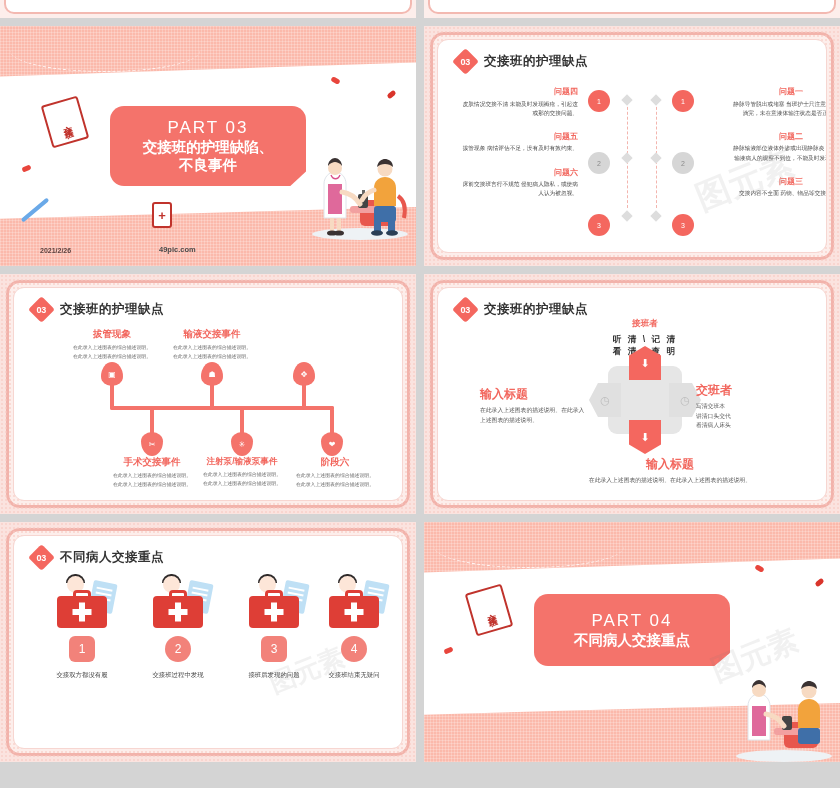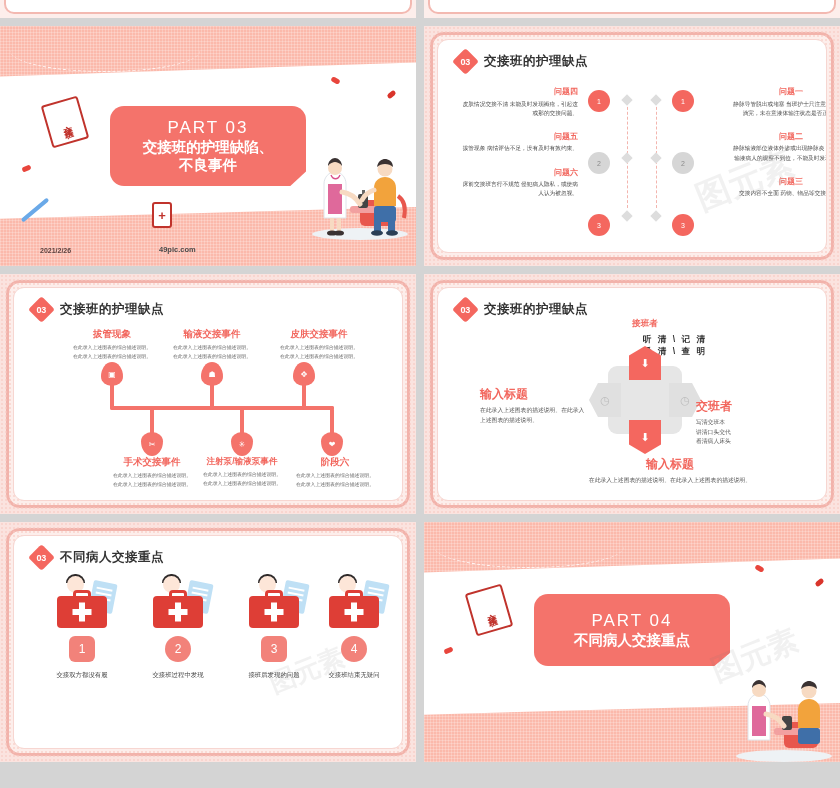--- a/index.html
+++ b/index.html
@@ -168,21 +168,21 @@
   .arrow-sh .ic { color:#fff; font-size: 11px; }
   .arrow-sh.gray .ic { color:#bdbdbd; }
   .blk-up { clip-path: polygon(50% 0, 100% 28%, 100% 100%, 0 100%, 0 28%); }
   .blk-dn { clip-path: polygon(0 0, 100% 0, 100% 72%, 50% 100%, 0 72%); }
   .blk-lf { clip-path: polygon(28% 0, 100% 0, 100% 100%, 28% 100%, 0 50%); }
   .blk-rt { clip-path: polygon(0 0, 72% 0, 100% 50%, 72% 100%, 0 100%); }
   .cx-lbl{ position:absolute; }
   .cx-h { font-size: 12px; font-weight:700; color:#f2675e; margin-bottom:3px;}
   .cx-p { font-size: 5.8px; color:#555; line-height:1.65;}
   .cx-top-h { font-size: 8.6px; font-weight:700; color:#f2675e; text-align:center;}
-  .cx-top-l { font-size: 8.6px; font-weight:700; color:#333; letter-spacing:2px; line-height:1.45; text-align:right;}
+  .cx-top-l { font-size: 8.6px; font-weight:700; color:#333; letter-spacing:2px; line-height:1.45; text-align:center;}
 
   
   .kit-col { position:absolute; top: 40px; width: 88px; text-align:center; }
   .kit-ill { position:relative; width: 62px; height: 54px; margin: 0 auto 6px; }
   .kit-box { position:absolute; left: 6px; bottom: 2px; width: 50px; height: 32px; background:#de3e36; border-radius:4px;}
   .kit-box::after{ content:""; position:absolute; left:50%; top:50%; transform: translate(-50%,-50%);
      width:19px;height:6px;background:#fff;box-shadow: 0 0 0 0 #fff;}
   .kit-box::before{ content:""; position:absolute; left:50%; top:50%; transform: translate(-50%,-50%);
      width:6px;height:19px;background:#fff; z-index:1;}
   .kit-handle{ position:absolute; left: 22px; bottom: 33px; width: 18px; height: 7px;
@@ -405,25 +405,20 @@
     <div class="tl-lbl" style="left:39px;  top:40px;">
       <div class="tl-h">拔管现象</div>
       <div class="tl-p">在此录入上述图表的综合描述说明。</div>
       <div class="tl-p">在此录入上述图表的综合描述说明。</div>
     </div>
     <div class="tl-lbl" style="left:139px; top:40px;">
       <div class="tl-h">输液交接事件</div>
       <div class="tl-p">在此录入上述图表的综合描述说明。</div>
       <div class="tl-p">在此录入上述图表的综合描述说明。</div>
     </div>
-    <div class="tl-lbl" style="left:246px; top:40px;">
-      <div class="tl-h">皮肤交接事件</div>
-      <div class="tl-p">在此录入上述图表的综合描述说明。</div>
-      <div class="tl-p">在此录入上述图表的综合描述说明。</div>
-    </div>
 
     <div class="tl-lbl" style="left:79px;  top:168px;">
       <div class="tl-h">手术交接事件</div>
       <div class="tl-p">在此录入上述图表的综合描述说明。</div>
       <div class="tl-p">在此录入上述图表的综合描述说明。</div>
     </div>
     <div class="tl-lbl" style="left:169px; top:168px;">
       <div class="tl-h" style="font-size:8.6px;">注射泵/输液泵事件</div>
       <div class="tl-p">在此录入上述图表的综合描述说明。</div>
       <div class="tl-p">在此录入上述图表的综合描述说明。</div>
@@ -460,21 +455,21 @@
     <div class="arrow-sh gray blk-lf" style="left:151px; top:95px;">
               <span class="ic">◷</span>
             </div>
     <div class="arrow-sh gray blk-rt" style="left:231px; top:95px;">
               <span class="ic">◷</span>
             </div>
     <div class="arrow-sh pink blk-dn" style="left:191px; top:132px;">
               <span class="ic">⬇</span>
             </div>
 
-    <div class="cx-lbl" style="left:258px; top:94px; width:120px;margin-top:16px;">
+    <div class="cx-lbl" style="left:258px; top:94px; width:120px;">
       <div class="cx-h">交班者</div>
       <div class="cx-p">写清交班本</div>
       <div class="cx-p">讲清口头交代</div>
       <div class="cx-p">看清病人床头</div>
     </div>
 
     <div class="cx-lbl" style="left:42px; top:98px; width:108px;">
       <div class="cx-h">输入标题</div>
       <div class="cx-p">在此录入上述图表的描述说明。在此录入上述图表的描述说明。</div>
     </div>

